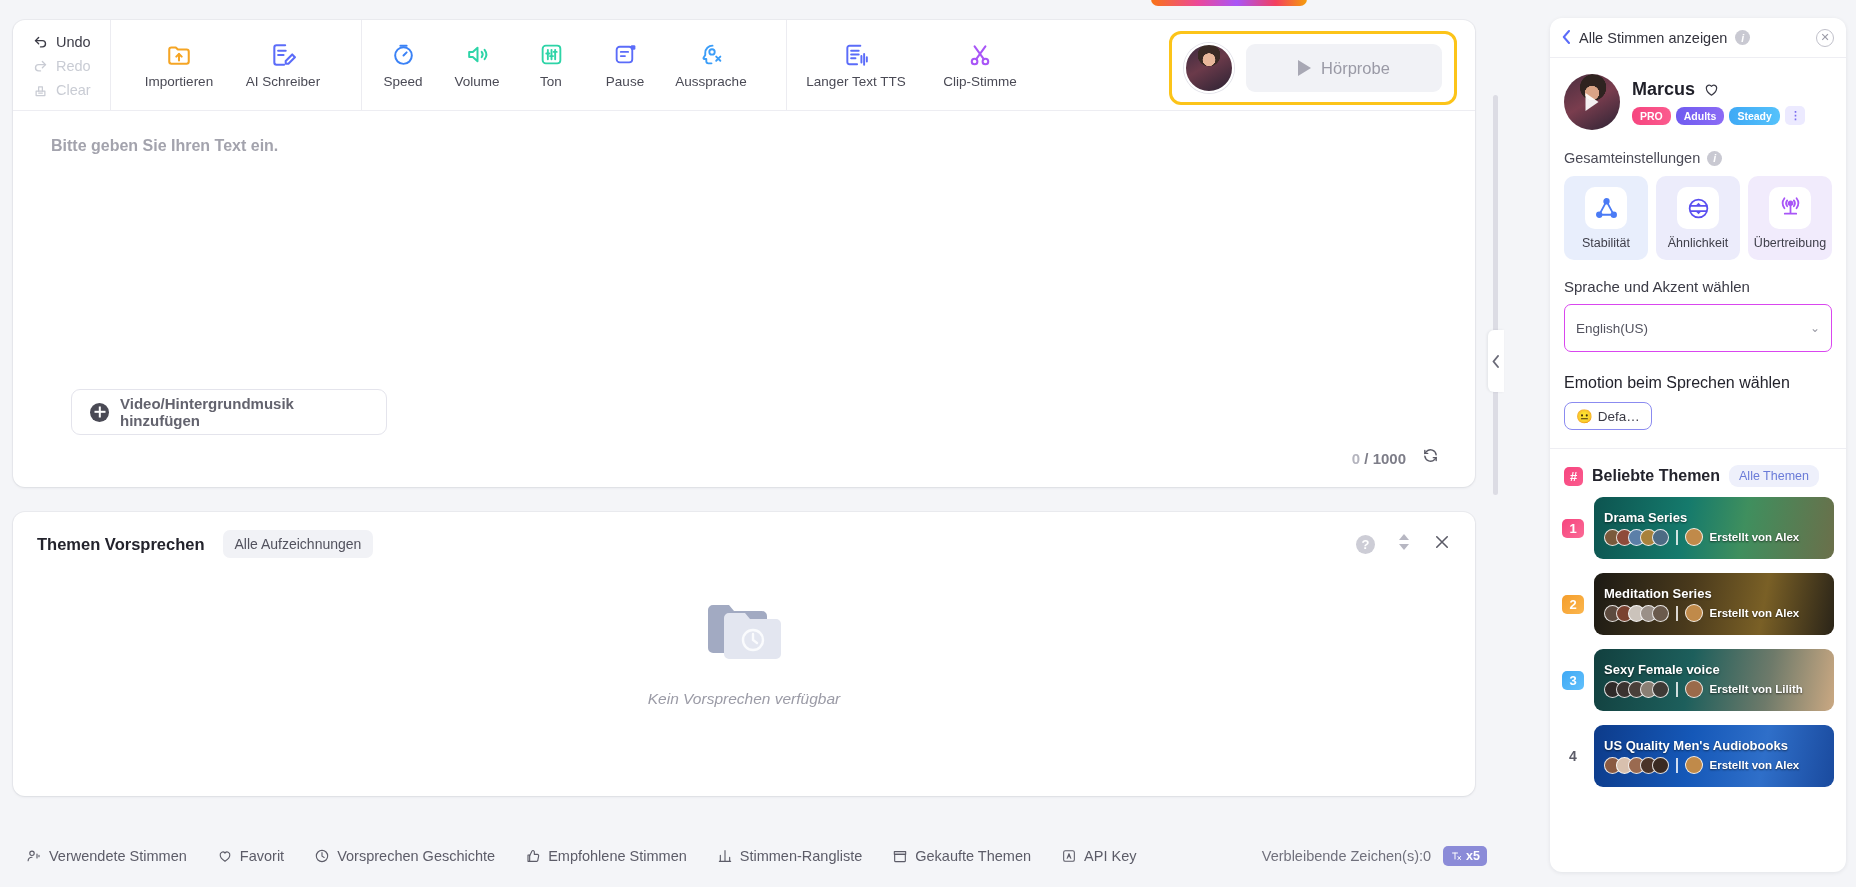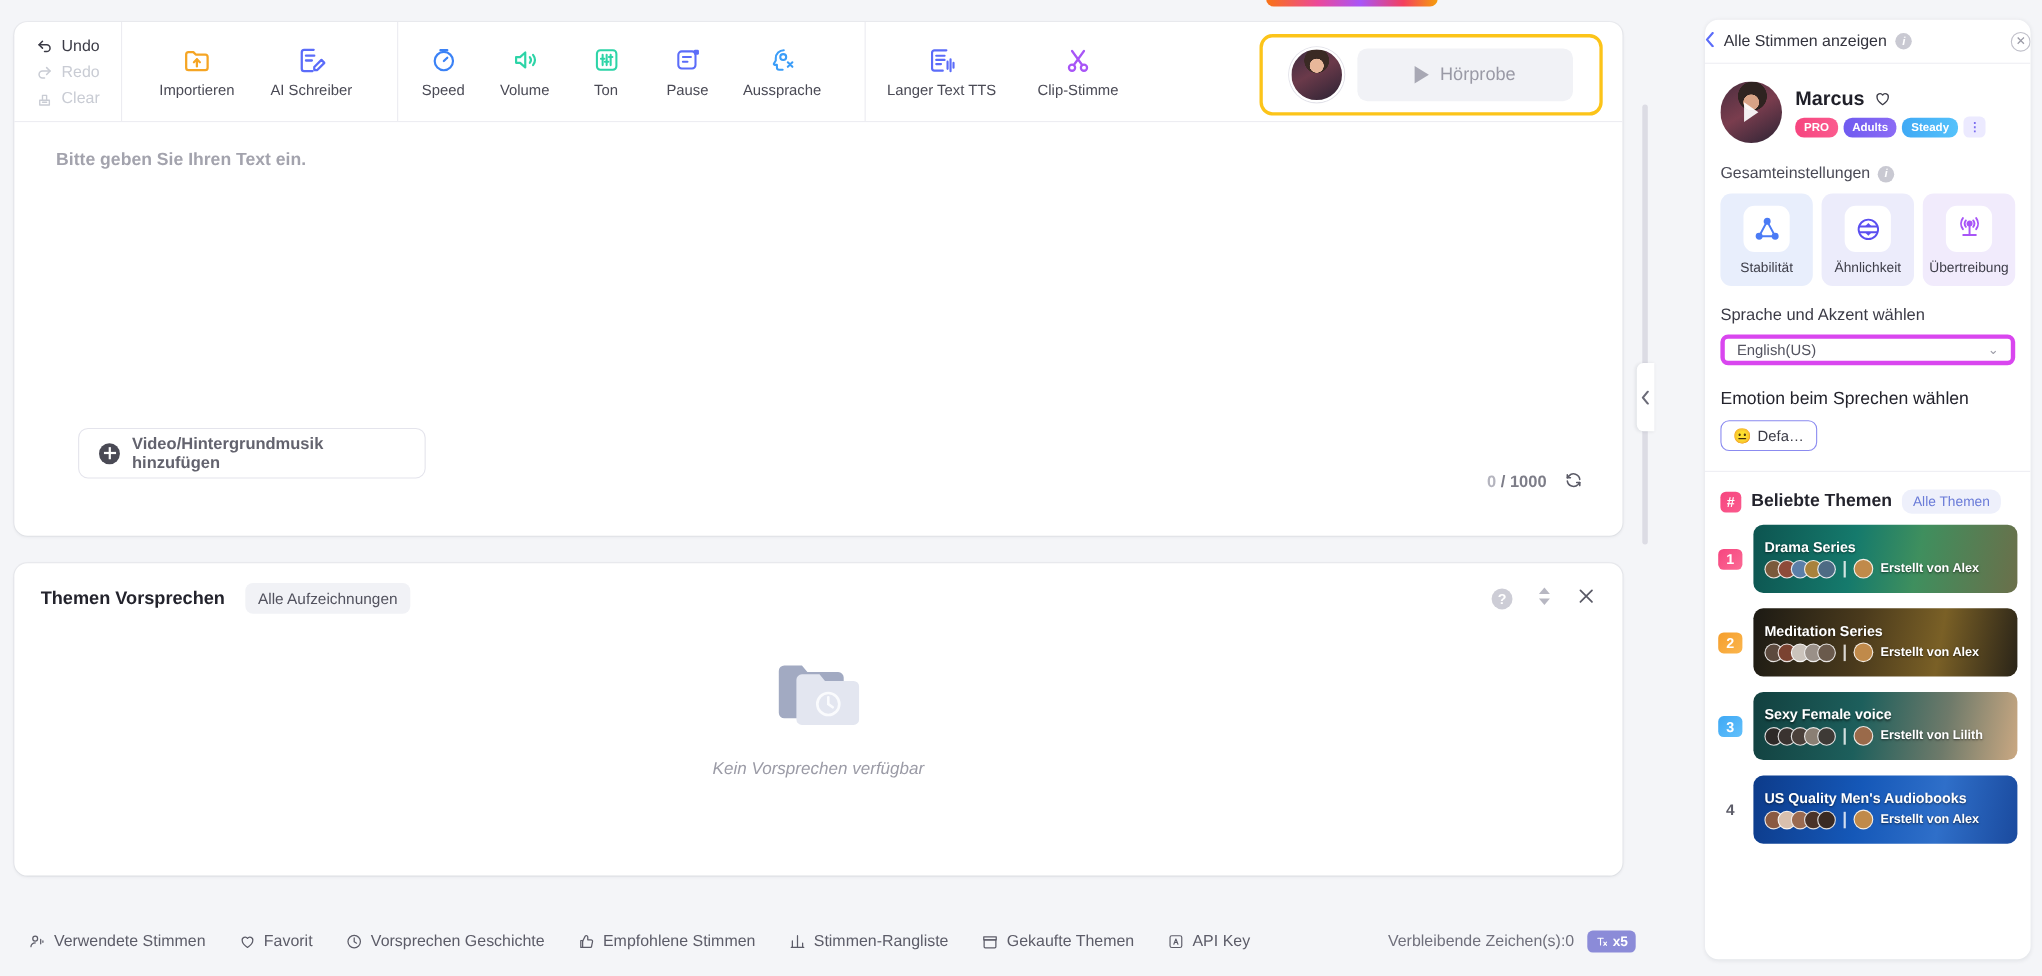--- a/index.html
+++ b/index.html
@@ -50,21 +50,21 @@
   .sec-import { margin-left: 12px; }
   .sec-import .tool { width: 104px; }
   .sec-effects { margin-left: 22px; }
   .sec-effects .tool { width: 74px; }
   .sec-clip { margin-left: 22px; }
   .sec-clip .tool { width: 118px; }
 
   .audition-wrap {
     position: absolute; right: 18px; top: 11px;
     display: flex; align-items: center; gap: 12px;
-    padding: 9px 24px; border: 3px solid #fcc419; border-radius: 12px;
+    padding: 9px 12px; border: 3px solid #fcc419; border-radius: 12px;
     background: #fff;
   }
   .avatar-sm {
     width: 50px; height: 50px; border-radius: 50%; flex: 0 0 50px;
     background:
       radial-gradient(circle at 50% 32%, #e8b79a 0 16%, transparent 17%),
       radial-gradient(circle at 50% 22%, #3a2a24 0 26%, transparent 27%),
       linear-gradient(150deg,#3b2b3f 0%,#6b3a4a 45%,#2a2233 100%);
     border: 2px solid #fff; box-shadow: 0 0 0 1px #e3e3ea;
   }
@@ -85,22 +85,22 @@
     border: 1px solid #e4e4ec; border-radius: 9px; background: #fff;
     display: flex; align-items: center; gap: 11px; padding: 0 18px;
     font-size: 15px; color: #63636e; cursor: pointer;
   }
   .plus-circle { width: 19px; height: 19px; border-radius: 50%; background: #4a4a55; position: relative; flex: 0 0 19px; }
   .plus-circle::before, .plus-circle::after { content:""; position:absolute; background:#fff; left:50%; top:50%; transform:translate(-50%,-50%); }
   .plus-circle::before { width: 11px; height: 2.4px; }
   .plus-circle::after { width: 2.4px; height: 11px; }
 
   .counter {
-    position: absolute; right: 36px; bottom: 38px;
-    display: flex; align-items: center; gap: 16px; font-size: 15px; color: #7d7d88;
+    position: absolute; right: 36px; bottom: 20px;
+    display: flex; align-items: flex-end; gap: 16px; font-size: 15px; color: #7d7d88;
   }
   .counter .num0 { color: #b4b4be; }
 
   
   .recent-card {
     position: absolute; left: 13px; top: 512px; width: 1462px; height: 284px;
     background: #fff; border-radius: 12px;
     box-shadow: 0 1px 3px rgba(16,24,40,.07), 0 0 0 1px rgba(16,24,40,.04);
   }
   .recent-head { display: flex; align-items: center; padding: 18px 24px 0 24px; }
@@ -138,21 +138,21 @@
     box-shadow: -1px 0 3px rgba(16,24,40,.08); cursor: pointer;
   }
   .scroll-rail { position: absolute; left: 1493px; top: 95px; width: 5px; height: 400px; background: #dcdce4; border-radius: 3px; }
 
   
   .right {
     position: absolute; right: 10px; top: 18px; width: 296px; height: 854px;
     background: #fff; border-radius: 12px; box-shadow: 0 1px 4px rgba(16,24,40,.08);
     overflow: hidden;
   }
-  .rp-head { height: 40px; display: flex; align-items: center; padding: 0 0; border-bottom: 1px solid #eeeef3; gap: 8px; }
+  .rp-head { height: 40px; display: flex; align-items: center; padding: 0 12px; border-bottom: 1px solid #eeeef3; gap: 8px; }
   .rp-back { color: #5b6cf9; font-size: 15px; cursor: pointer; line-height: 1; }
   .rp-head-title { font-size: 14.5px; color: #33333d; }
   .info-dot {
     width: 15px; height: 15px; border-radius: 50%; background: #c9c9d2; color: #fff;
     font-size: 10.5px; font-style: italic; font-weight: bold;
     display: flex; align-items: center; justify-content: center;
   }
   .rp-close { margin-left: auto; width: 18px; height: 18px; border-radius: 50%; border: 1.4px solid #c0c0ca; color: #9a9aa6; font-size: 11px; display: flex; align-items: center; justify-content: center; cursor: pointer; }
 
   .voice-row { display: flex; align-items: center; gap: 12px; padding: 16px 14px 14px 14px; }
@@ -179,21 +179,21 @@
   .settings-row { display: flex; gap: 8px; }
   .setting {
     flex: 1; border-radius: 10px; padding: 11px 0 10px; display: flex;
     flex-direction: column; align-items: center; gap: 7px; cursor: pointer;
   }
   .setting .box { width: 42px; height: 42px; border-radius: 10px; background: #fff; display: flex; align-items: center; justify-content: center; }
   .setting .nm { font-size: 12.5px; color: #3e3e49; }
 
   .sel-label { font-size: 15px; color: #3b3b46; margin: 18px 0 9px; }
   .select {
-    height: 28px; border: 4px solid #d946ef; border-radius: 7px; display: flex;
+    height: 48px; border: 1px solid #d946ef; border-radius: 7px; display: flex;
     align-items: center; padding: 0 11px; font-size: 13.5px; color: #53535f; cursor: pointer;
   }
   .select .chev { margin-left: auto; color: #9b9ba6; font-size: 12px; }
 
   .emo-label { font-size: 16px; color: #23232c; margin: 22px 0 10px; }
   .emo-chip {
     display: inline-flex; align-items: center; gap: 5px; border: 1.5px solid #8b8bf0;
     border-radius: 8px; padding: 5px 11px; font-size: 13.5px; color: #3b3b46; cursor: pointer;
   }
 

